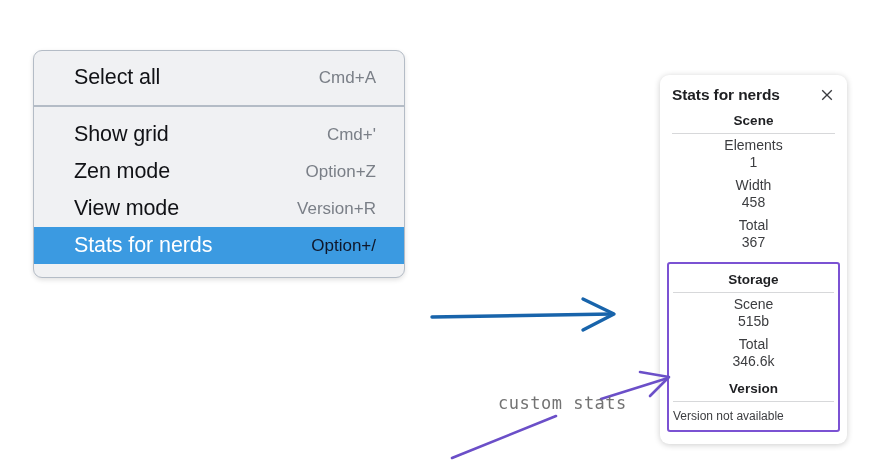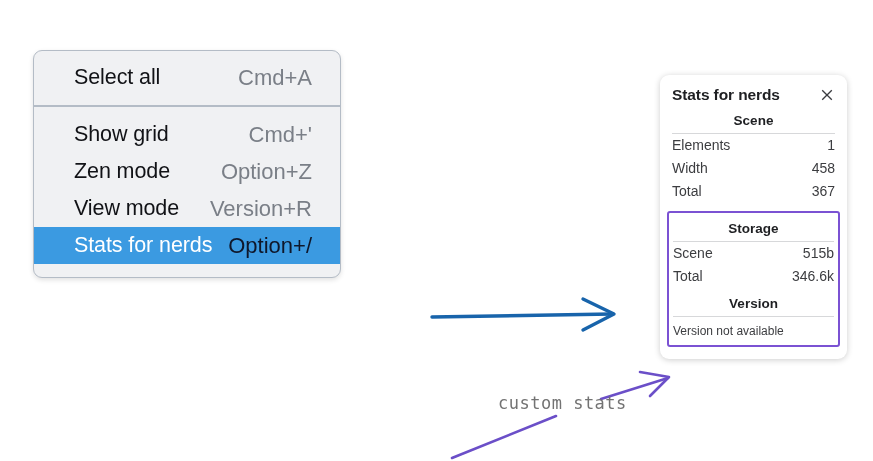--- a/index.html
+++ b/index.html
@@ -17,21 +17,21 @@
   #stage {
     position: absolute;
     inset: 0;
   }
 
   
   .context-menu {
     position: absolute;
     left: 33px;
     top: 50px;
-    width: 308px;
+    width: 372px;
     background: #f0f1f3;
     border: 1px solid #b4bcc6;
     border-radius: 9px;
     box-shadow: 0 2px 5px rgba(0,0,0,0.12);
     overflow: hidden;
     box-sizing: border-box;
   }
   .menu-group {
     padding: 6px 0 5px 0;
   }
@@ -50,21 +50,21 @@
     padding: 0 28px 0 40px;
     box-sizing: border-box;
     color: #111216;
   }
   .menu-item .label {
     font-size: 21.5px;
     letter-spacing: -0.1px;
     white-space: nowrap;
   }
   .menu-item .accel {
-    font-size: 22px;
+    font-size: 17px;
     color: #7a7f87;
     white-space: nowrap;
   }
   .menu-item.selected {
     background: #3b9ae1;
   }
   .menu-item.selected .label {
     color: #ffffff;
   }
   .menu-item.selected .accel {
@@ -122,20 +122,21 @@
     margin: 0 1px;
   }
   .stat-row {
     display: flex;
     align-items: center;
     justify-content: space-between;
     font-size: 14px;
     color: #3c3d40;
     padding: 3px 1px 3px 1px;
     line-height: 17px;
+    flex-direction: column;
   }
   .stat-row .val {
     font-variant-numeric: tabular-nums;
   }
   .stat-note {
     font-size: 12px;
     color: #3c3d40;
     padding: 5px 1px 1px 1px;
     line-height: 18px;
   }

